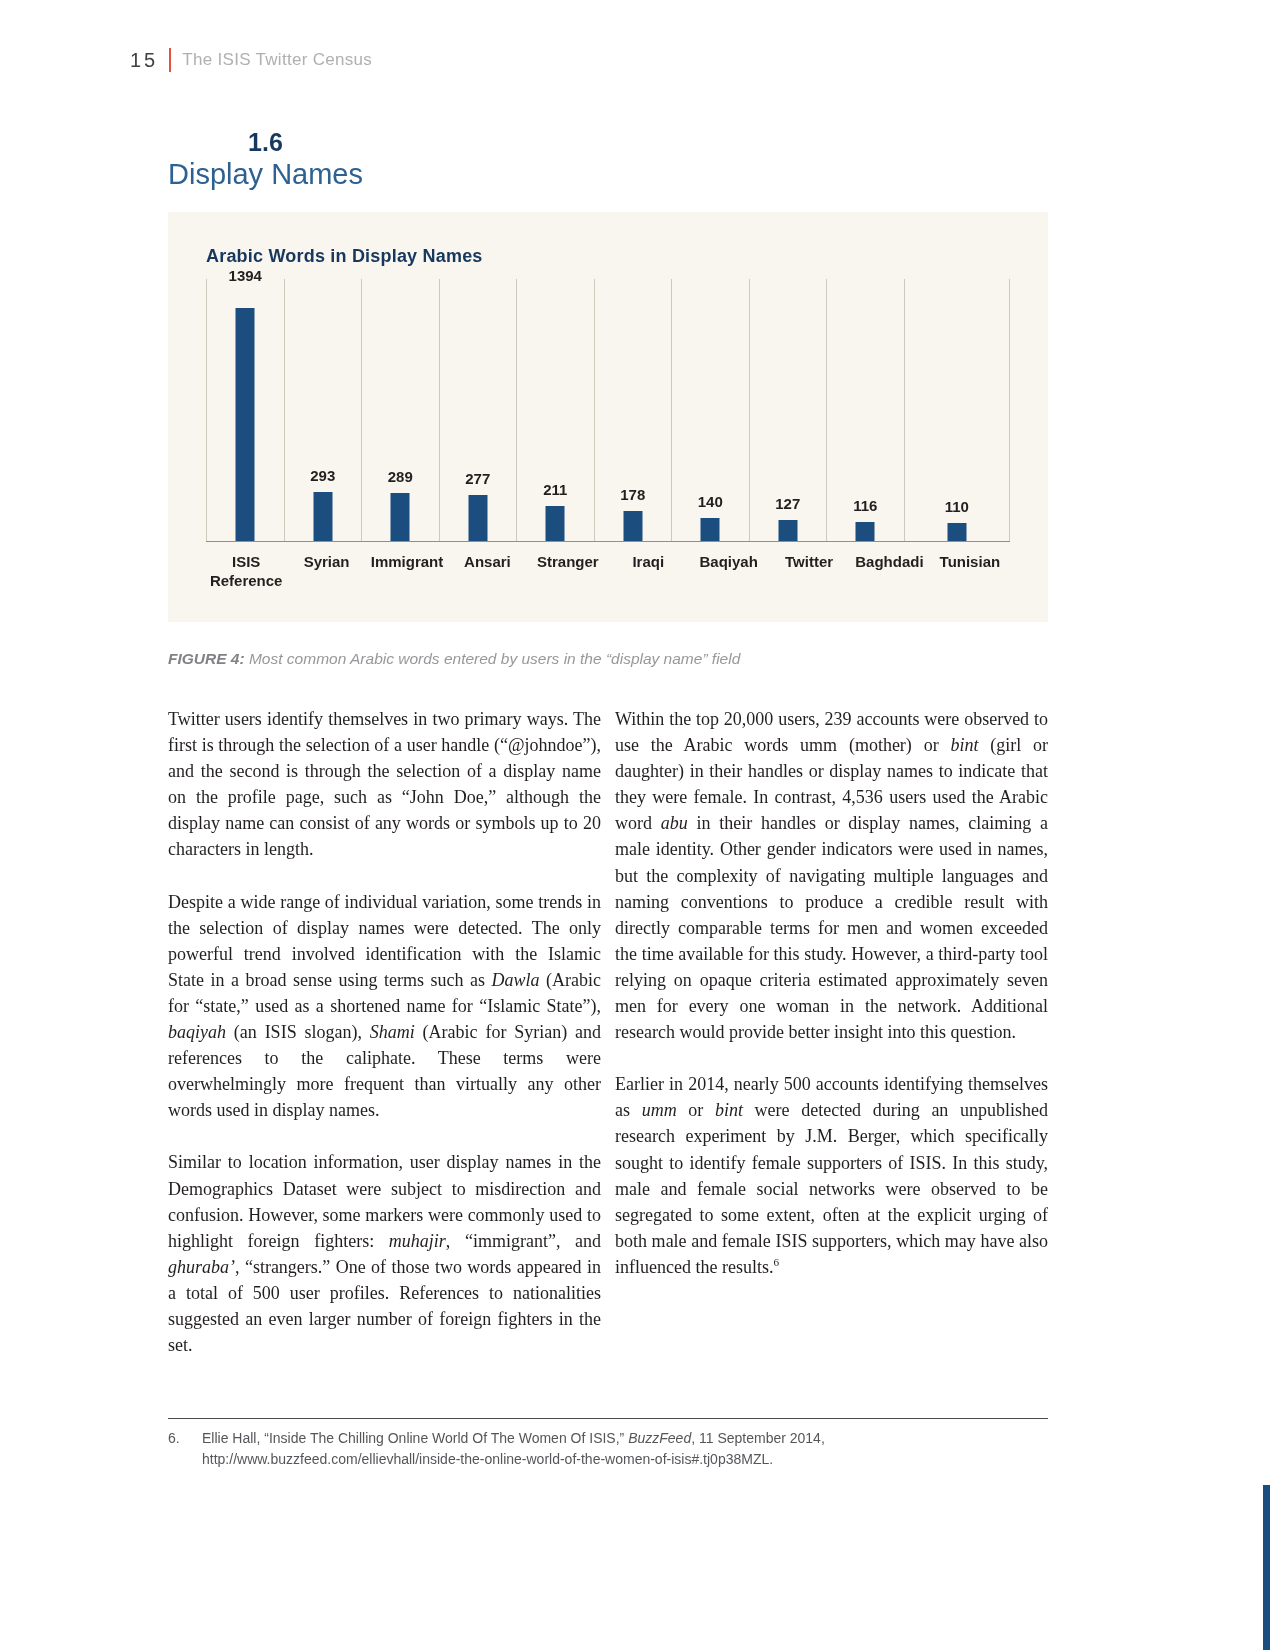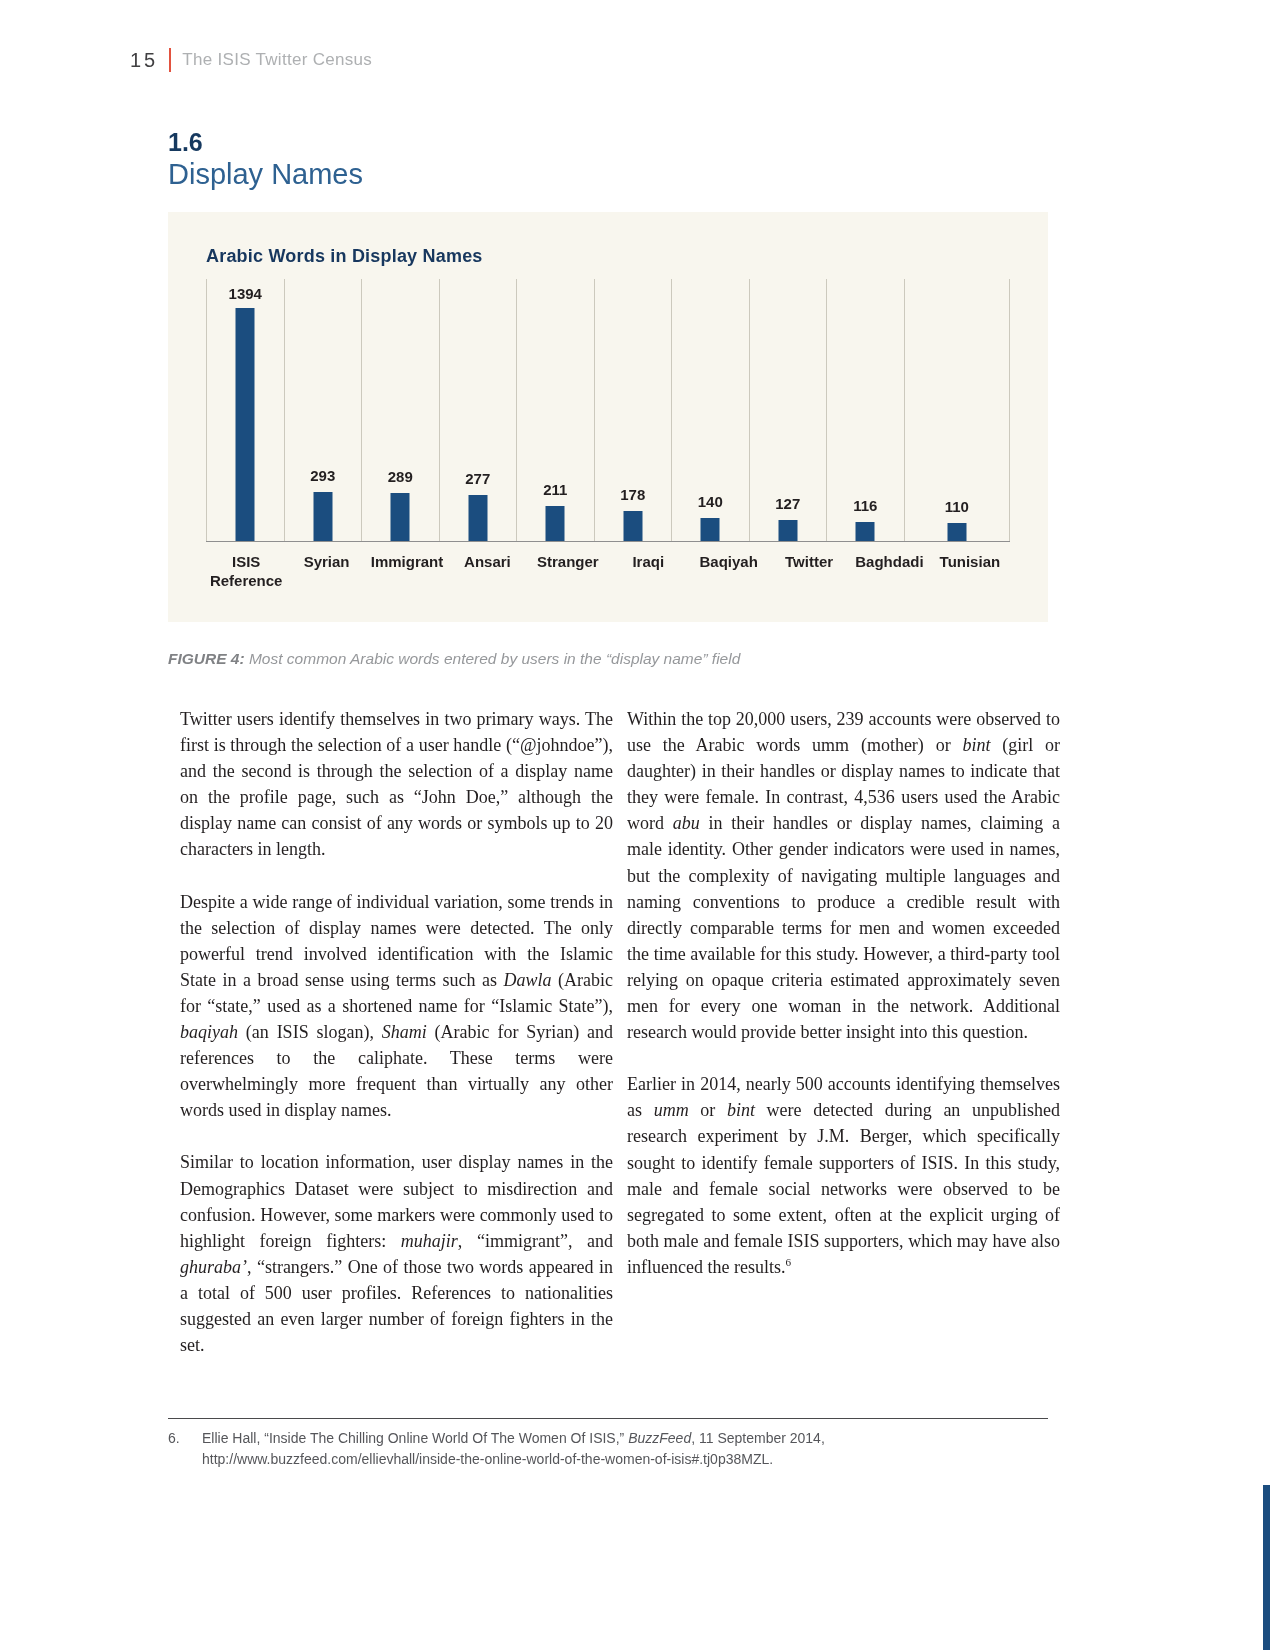--- a/index.html
+++ b/index.html
@@ -17,21 +17,21 @@
   .page-header {
     position:absolute; left:130px; top:48px;
     display:flex; align-items:center; gap:11px;
     font-family:"Liberation Sans", sans-serif;
   }
   .page-num { font-size:20px; color:#414042; letter-spacing:3px; }
   .header-sep { width:2px; height:24px; background:#e2523f; }
   .doc-title { font-size:17px; color:#aeb0b2; letter-spacing:0.3px; }
 
   
-  .section-heading { position:absolute; left:168px; top:128px; font-family:"Liberation Sans", sans-serif; }
+  .section-heading { position:absolute; left:168px; top:128px; font-family:"Liberation Sans", sans-serif;text-align:center; }
   .section-num { font-size:25px; font-weight:bold; color:#16395f; line-height:1.15; }
   .section-title { font-size:29px; color:#2e6191; line-height:1.2; }
 
   
   .chart-panel {
     position:absolute; left:168px; top:212px;
     width:880px; height:410px;
     background:#f8f6ee;
     padding:34px 38px 0 38px;
   }
@@ -69,21 +69,21 @@
   
   .fig-caption {
     position:absolute; left:168px; top:650px; width:880px;
     font-family:"Liberation Sans", sans-serif;
     font-size:15.5px; font-style:italic; color:#96989b;
   }
   .fig-label { font-weight:bold; color:#808285; }
 
   
   .body-cols {
-    position:absolute; left:180px; top:706px; width:880px;
+    position:absolute; left:168px; top:706px; width:880px;
     display:flex; gap:14px;
   }
   .body-col { flex:1; }
   .body-para {
     font-size:18px; line-height:1.45;
     text-align:justify;
     margin-bottom:26px;
     color:#231f20;
   }
   .body-para em { font-style:italic; }
@@ -121,21 +121,21 @@
 
   <div class="section-heading">
     <div class="section-num">1.6</div>
     <div class="section-title">Display Names</div>
   </div>
 
   <section class="chart-panel">
     <h3 class="chart-title">Arabic Words in Display Names</h3>
     <div class="plot" id="plot">
         <div class="chart-col">
-          <div class="bar-value" style="bottom: 239px;">1394</div>
+          <div class="bar-value" style="bottom: 257px;">1394</div>
           <div class="bar" style="height: 233px; background: rgb(27, 77, 127);"></div>
         </div>
         <div class="chart-col">
           <div class="bar-value" style="bottom: 57px;">293</div>
           <div class="bar" style="height: 49px; background: rgb(27, 77, 127);"></div>
         </div>
         <div class="chart-col">
           <div class="bar-value" style="bottom: 56px;">289</div>
           <div class="bar" style="height: 48px; background: rgb(27, 77, 127);"></div>
         </div>

